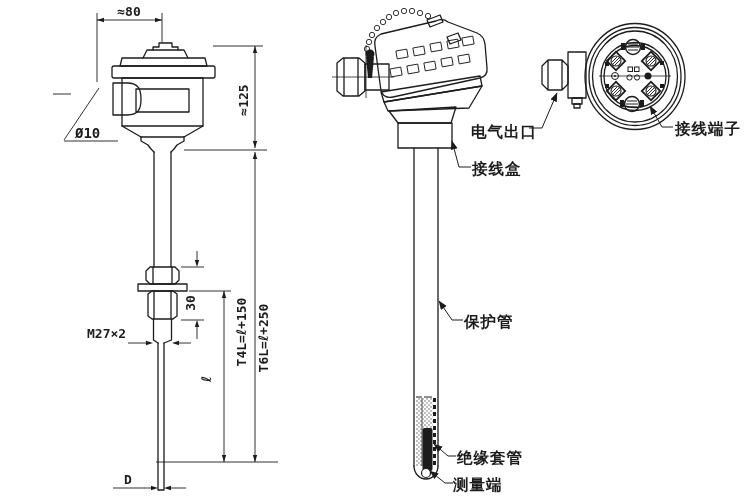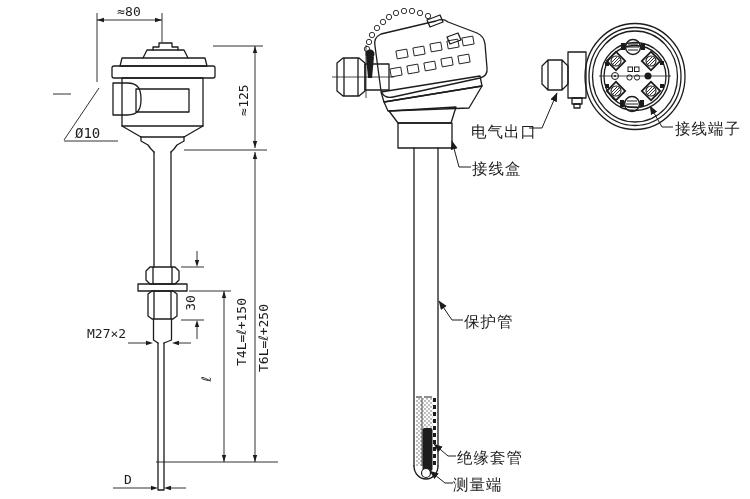--- a/index.html
+++ b/index.html
@@ -1,16 +1,16 @@
 <!DOCTYPE html>
 <html><head>
 <meta charset="utf-8">
 <style>
   html,body{margin:0;padding:0;background:#ffffff;}
-  .canvas{position:relative;width:750px;height:499px;background:#c4b5fd;overflow:hidden;}
+  .canvas{position:relative;width:750px;height:499px;background:#c4b5fd;overflow:hidden;font-weight:bold;}
   svg{position:absolute;left:0;top:0;}
   text{fill:#1c1c1c;}
   .dim{font-family:"DejaVu Sans Mono","DejaVu Sans",monospace;font-size:13px;}
   .dim14{font-family:"DejaVu Sans Mono","DejaVu Sans",monospace;font-size:14px;}
   .cjk{font-family:"Liberation Sans","DejaVu Sans",sans-serif;font-size:15.5px;letter-spacing:1px;}
   .ol{stroke:#1c1c1c;stroke-width:1.3;fill:none;stroke-linejoin:round;stroke-linecap:round;}
   .thin{stroke:#1c1c1c;stroke-width:0.9;fill:none;}
   .lead{stroke:#1c1c1c;stroke-width:1;fill:none;}
   .ah{fill:#1c1c1c;stroke:none;}
   .dark{fill:#1c1c1c;stroke:none;}

